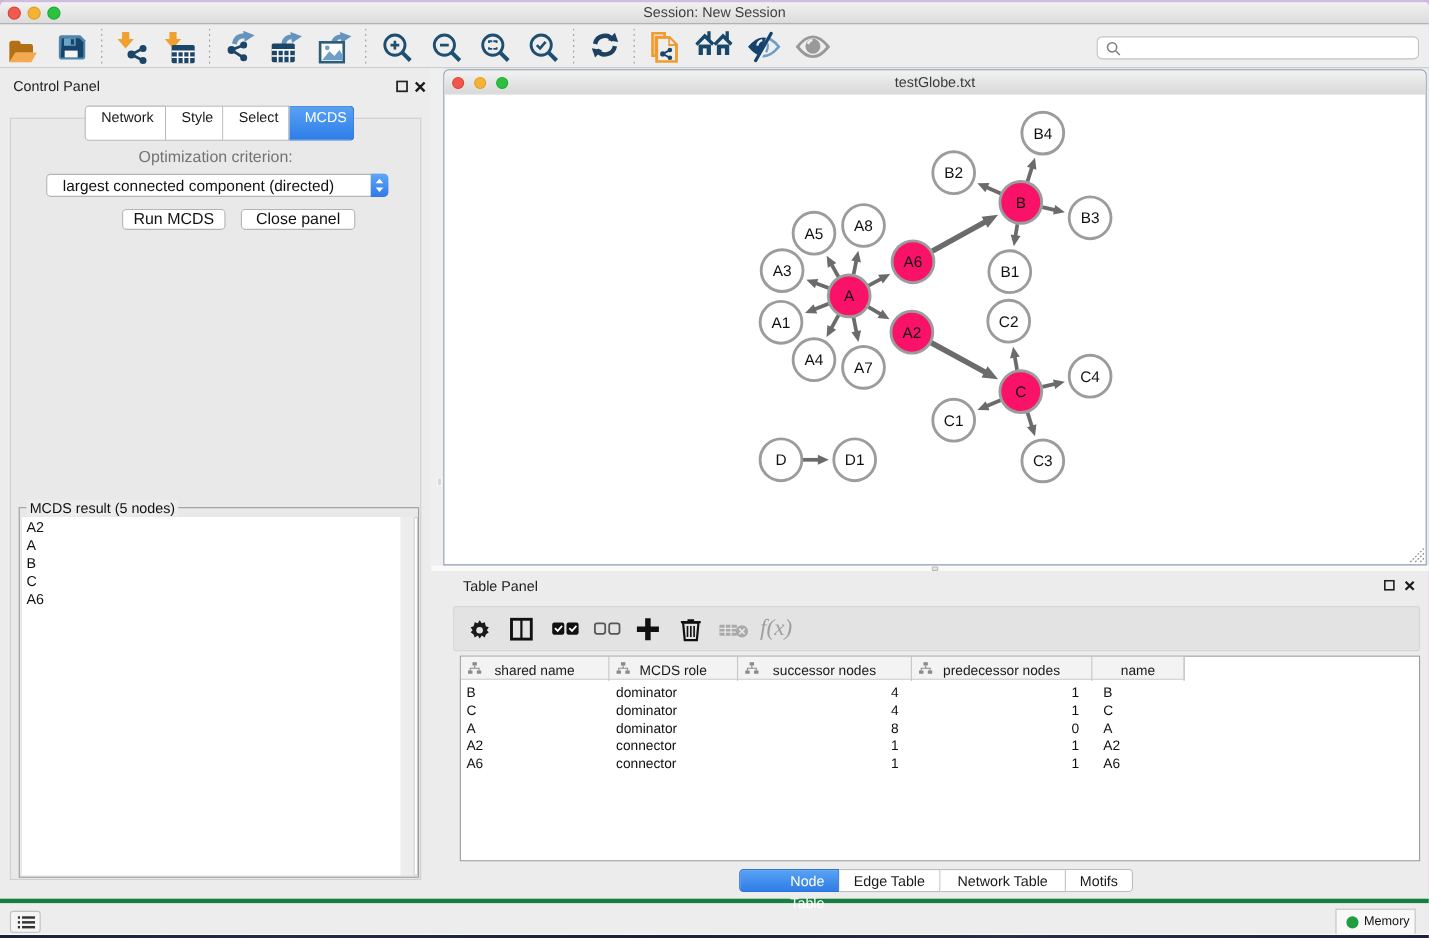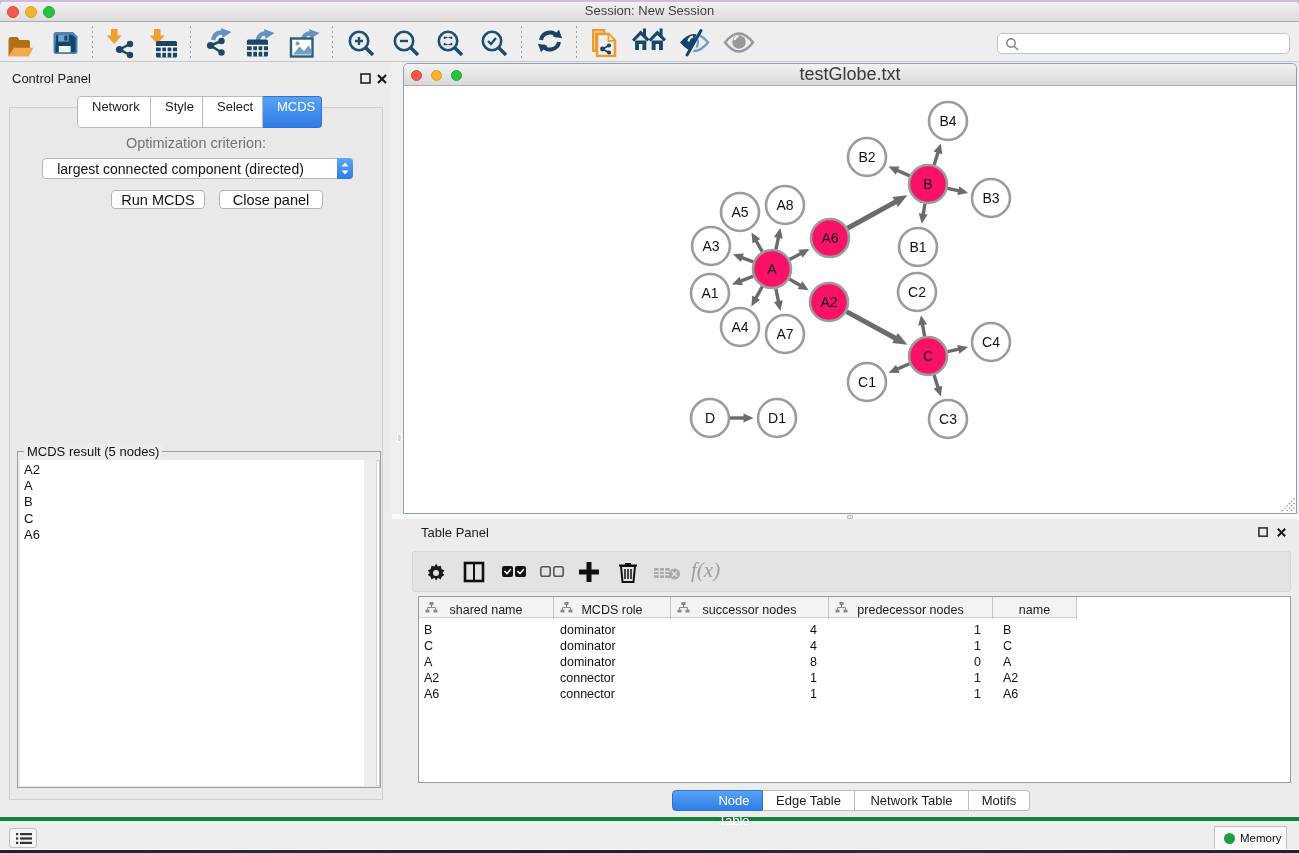--- a/index.html
+++ b/index.html
@@ -23,21 +23,21 @@
 .cp-title { position:absolute; left:12px; top:71px; font-size:13px; color:#1c1c1c; }
 .cp-box { position:absolute; left:9px; top:107px; width:374px; height:693px; background:#e9e9e9; border:1px solid #cfcfcf; }
 .tabs { position:absolute; left:77px; top:96px; height:20px; display:flex; z-index:3; }
 .tab { height:32px; background:#fff; border:1px solid #b9b9b9; border-left:none; font-size:13px; color:#1a1a1a; text-align:center; line-height:19px; padding:0 14px; }
 .tab.first { border-left:1px solid #b9b9b9; border-radius:4px 0 0 4px; }
 .tab.sel { background:linear-gradient(#58a2f4,#2f7de8); border-color:#2f72cf; color:#fff; border-radius:0 4px 4px 0; }
 .opt-label { position:absolute; left:0; top:135px; width:392px; text-align:center; font-size:14.5px; color:#737373; }
 .dropdown { position:absolute; left:42px; top:158px; width:311px; height:21px; background:#fff; border:1px solid #b5b5b5; border-radius:4px; font-size:14px; color:#111; text-align:center; line-height:20px; padding-right:34px; }
 .dd-btn { position:absolute; right:-1px; top:-1px; width:16px; height:21px; background:linear-gradient(#5ea6f7,#2e7be7); border-radius:0 4px 4px 0; }
 .btn { position:absolute; height:19px; background:#fff; border:1px solid #b5b5b5; border-radius:4px; font-size:14.5px; color:#111; text-align:center; line-height:18px;margin-left:18px; }
-.fieldset { position:absolute; left:17px; top:451px; width:364px; height:337px; border:1px solid #9d9d9d; }
+.fieldset { position:absolute; left:17px; top:461px; width:364px; height:337px; border:1px solid #9d9d9d; }
 .fs-legend { position:absolute; left:6px; top:-8px; background:#ececec; padding:0 3px; font-size:13px; color:#111; }
 .fs-list { position:absolute; left:2px; top:8px; width:344px; height:326px; background:#fff; font-size:13px; color:#111; line-height:16.2px; padding:2px 0 0 4px; }
 .fs-inner { position:absolute; left:2px; top:8px; width:360px; height:326px; background:#fff; border:1px solid #cbcbcb; }
 .fs-sb { position:absolute; right:3px; top:8px; width:15px; height:326px; background:#ededed; border-left:1px solid #d5d5d5; border-right:1px solid #d5d5d5; }
 
 .netwin { position:absolute; left:403px; top:63px; width:894px; height:451px; background:#fff; border:1px solid #8fa0b4; border-radius:5px 5px 0 0; }
 .nw-title { position:absolute; left:0; top:0; width:100%; height:22px; background:linear-gradient(#f2f2f2,#d9d9d9); border-bottom:1px solid #b0b0b0; border-radius:5px 5px 0 0; }
 .nw-tl { position:absolute; top:5.5px; width:11px; height:11px; border-radius:50%; }
 
 .tp-title { position:absolute; left:421px; top:525px; font-size:13px; color:#1c1c1c; }
@@ -237,21 +237,21 @@
 
 <div style="position:absolute;left:391px;top:62px;width:12px;height:451px;background:#efefef"></div>
 <div style="position:absolute;left:397px;top:434px;width:5px;height:8px;background:#d8d8d8;border:1px solid #fdfdfd"></div>
 <div style="position:absolute;left:392px;top:514px;width:907px;height:5px;background:#fafafa"></div>
 <div style="position:absolute;left:847px;top:514.5px;width:6px;height:4px;background:#e8e8e8;border:1px solid #b9b9b9;border-radius:1px"></div>
 <div class="netwin">
   <div class="nw-title">
     <div class="nw-tl" style="left:7px;background:#f2574e;border:0.5px solid #d9453c"></div>
     <div class="nw-tl" style="left:27px;background:#f5b335;border:0.5px solid #dfa023"></div>
     <div class="nw-tl" style="left:47px;background:#2dc140;border:0.5px solid #1eaa31"></div>
-    <div style="position:absolute;top:0;width:100%;text-align:center;font-size:18px;line-height:21px;color:#3a3a3a">testGlobe.txt</div>
+    <div style="position:absolute;top:0;width:100%;text-align:center;font-size:13px;line-height:21px;color:#3a3a3a">testGlobe.txt</div>
   </div>
   <svg style="position:absolute;left:2px;top:24px" width="890" height="422" viewBox="0 0 890 422" font-family="Liberation Sans, sans-serif">
   <g transform="translate(1,1)">
 <line x1="355.2" y1="162.6" x2="348.4" y2="150.5" stroke="#6b6b6b" stroke-width="3.4"></line>
 <polygon points="344.5,143.5 353.3,150.0 345.5,154.4" fill="#6b6b6b"></polygon>
 <line x1="369.0" y1="160.4" x2="371.7" y2="146.9" stroke="#6b6b6b" stroke-width="3.4"></line>
 <polygon points="373.3,139.0 375.7,149.7 366.9,147.9" fill="#6b6b6b"></polygon>
 <line x1="346.3" y1="172.9" x2="333.5" y2="168.1" stroke="#6b6b6b" stroke-width="3.4"></line>
 <polygon points="326.0,165.3 336.9,164.6 333.8,173.0" fill="#6b6b6b"></polygon>
 <line x1="346.3" y1="187.2" x2="332.4" y2="192.6" stroke="#6b6b6b" stroke-width="3.4"></line>

